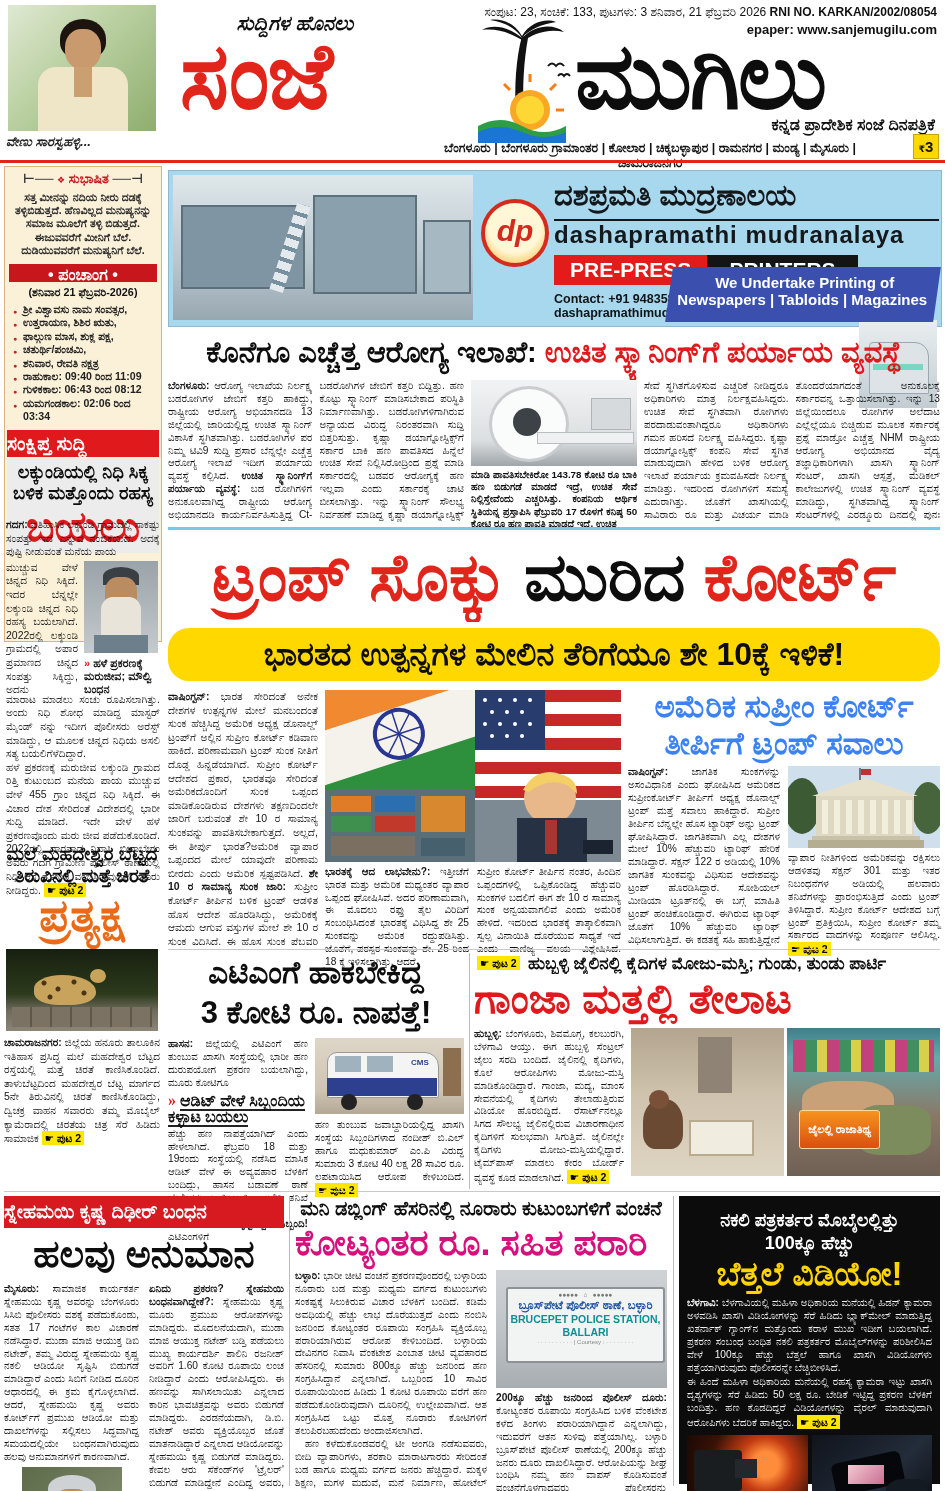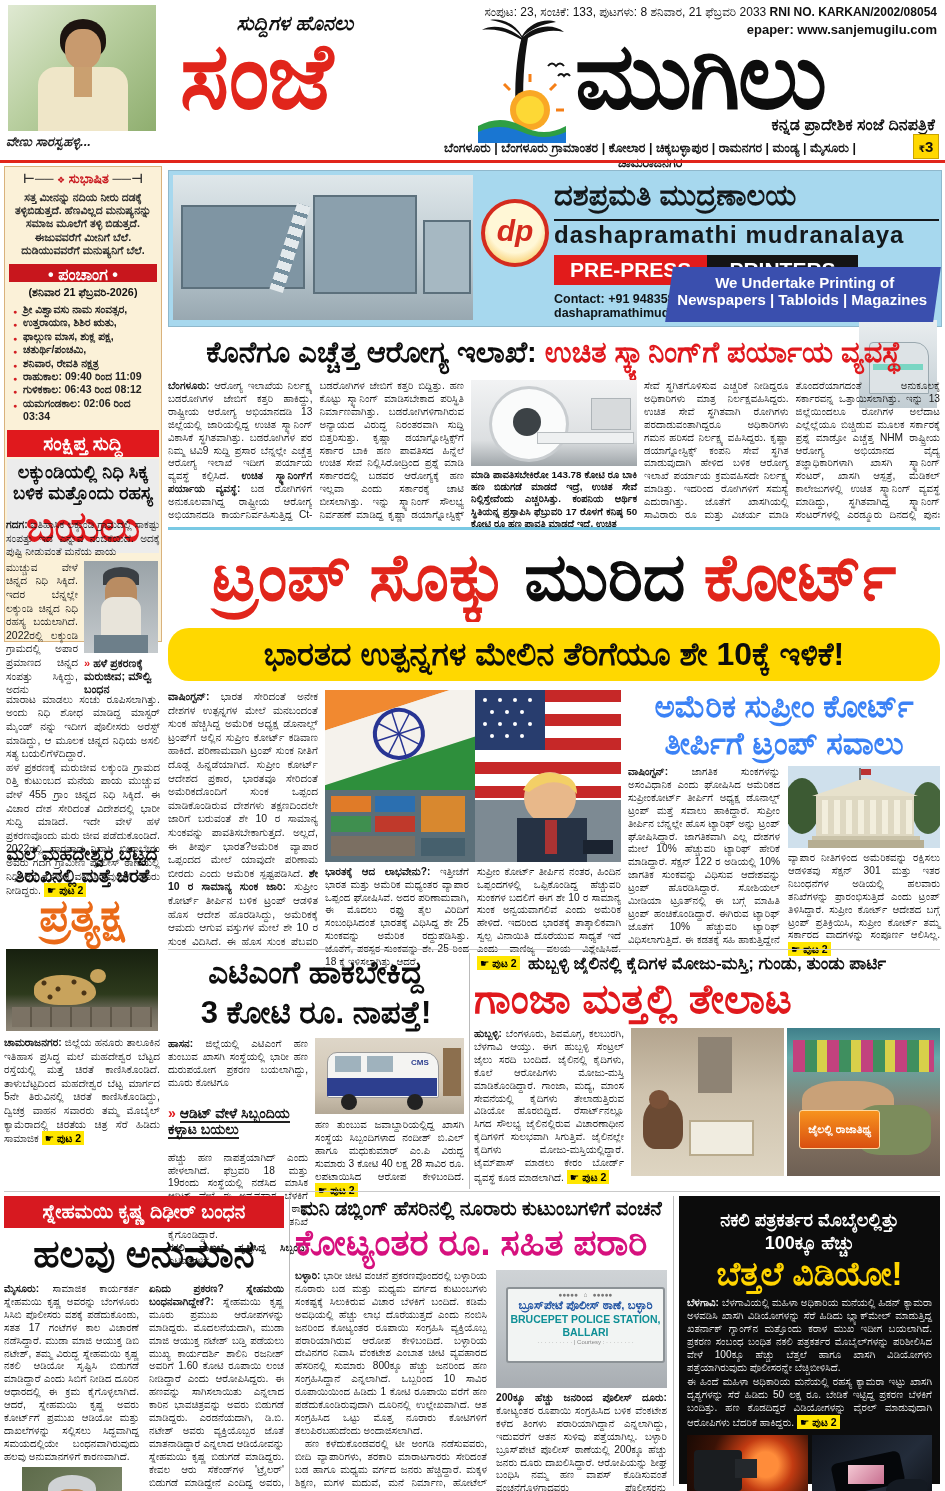--- a/index.html
+++ b/index.html
@@ -14,21 +14,21 @@
   .hr{background:#c9c9c9;height:1px;}
   
   .title-red{color:#e1251b;font-weight:800;}
   .title-black{color:#0d0d0d;font-weight:800;}
   .price-box{background:#ffd800;border:1px solid #caa400;text-align:center;font-weight:bold;}
   
   .subh{background:#fbf1d8;border:1px solid #d9b27c;}
   .ribbon{background:#c8161d;color:#fff;font-weight:bold;text-align:center;}
   .pan-item{font-size:10.6px;line-height:13.4px;font-weight:bold;color:#222;padding-left:10px;position:relative;}
   .pan-item::before{content:"●";color:#d21d22;font-size:7px;position:absolute;left:0;top:2px;}
-  .sec-red{background:#e0191d;color:#fff;font-weight:800;text-align:center;}
+  .sec-red{background:#e0191d;color:#fff;font-weight:800;text-align:left;}
   .grayblock{background:#ececec;}
   
   .ph{position:relative;overflow:hidden;background:#999;}
   .badge-or{position:absolute;background:linear-gradient(180deg,#f7931e,#d94f10);color:#fff;font-weight:bold;font-size:11px;padding:12px 8px;border-radius:3px;border:1px solid #ffd9a0;}
   .cap{font-size:10.3px;line-height:13px;font-weight:bold;text-align:justify;color:#101010;}
   .blackbox{background:#0c0c0c;color:#fff;}
   .yellowstrap{background:#ffd800;border-radius:21px;}
 </style>
 </head>
 <body>
@@ -72,21 +72,21 @@
         </g>
         <g>
           <path d="M8 108 Q30 96 52 108 T96 108 L96 120 L8 120 Z" fill="#2e9e44"></path>
           <path d="M8 114 Q30 104 52 114 T96 114 L96 125 L8 125 Z" fill="#1976d2"></path>
         </g>
       </svg>
     </div>
     <div class="abs title-black" style="left:575px;top:26px;font-size:92px;line-height:100px;letter-spacing:-2px;">ಮುಗಿಲು</div>
 
     <div class="abs" style="right:8px;top:5px;text-align:right;font-size:12px;color:#111;">
-      <span>ಸಂಪುಟ: 23, ಸಂಚಿಕೆ: 133, ಪುಟಗಳು: 8 ಶನಿವಾರ, 21 ಫೆಬ್ರವರಿ 2033</span>
+      <span>ಸಂಪುಟ: 23, ಸಂಚಿಕೆ: 133, ಪುಟಗಳು: 3 ಶನಿವಾರ, 21 ಫೆಬ್ರವರಿ 2026</span>
       <span style="font-weight:bold;">RNI NO. KARKAN/2002/08054</span>
     </div>
     <div class="abs" style="right:8px;top:22px;font-size:13px;font-weight:bold;color:#111;">epaper: www.sanjemugilu.com</div>
     <div class="abs" style="right:10px;top:116px;font-size:16px;font-weight:800;color:#111;">ಕನ್ನಡ ಪ್ರಾದೇಶಿಕ ಸಂಜೆ ದಿನಪತ್ರಿಕೆ</div>
     <div class="abs" style="left:420px;top:141px;width:460px;text-align:center;font-size:12.5px;font-weight:bold;color:#111;">ಬೆಂಗಳೂರು | ಬೆಂಗಳೂರು ಗ್ರಾಮಾಂತರ | ಕೋಲಾರ | ಚಿಕ್ಕಬಳ್ಳಾಪುರ | ರಾಮನಗರ | ಮಂಡ್ಯ | ಮೈಸೂರು | ಚಾಮರಾಜನಗರ</div>
     <div class="abs price-box" style="right:6px;top:134px;width:24px;height:23px;font-size:15px;line-height:23px;">
       <span style="font-size:9px;">₹</span><span>3</span>
     </div>
     <div class="abs" style="left:0;top:160px;width:945px;height:3px;background:#e1251b;"></div>
   </div>
@@ -319,21 +319,21 @@
 
   <div class="abs hr" style="left:168px;top:949px;width:772px;"></div>
   <div class="abs col-rule" style="left:469px;top:953px;height:236px;"></div>
 
   <div class="abs" style="left:168px;top:953px;width:296px;">
     <div class="ctr kn-head" style="font-size:31px;line-height:40px;">ಎಟಿಎಂಗೆ ಹಾಕಬೇಕಿದ್ದ</div>
     <div class="ctr kn-head" style="font-size:31px;line-height:40px;">3 ಕೋಟಿ ರೂ. ನಾಪತ್ತೆ!</div>
     <div style="display:flex;gap:7px;margin-top:5px;">
       <div style="width:140px;">
         <div class="bt" style="font-size:10.2px;line-height:12.9px;"><span class="ld">ಹಾಸನ:</span> <span>ಜಿಲ್ಲೆಯಲ್ಲಿ ಎಟಿಎಂಗೆ ಹಣ ತುಂಬುವ ಖಾಸಗಿ ಸಂಸ್ಥೆಯಲ್ಲಿ ಭಾರೀ ಹಣ ದುರುಪಯೋಗ ಪ್ರಕರಣ ಬಯಲಾಗಿದ್ದು, ಮೂರು ಕೋಟಿಗೂ</span></div>
-        <div style="font-size:14px;line-height:16px;font-weight:800;margin:15px 0;">
+        <div style="font-size:16px;line-height:16px;font-weight:800;margin:3px 0;font-family:Liberation Serif, serif;">
           <span style="color:#e0191d;">»</span>
           <span style="border-bottom:2px solid #222;">ಆಡಿಟ್ ವೇಳೆ ಸಿಬ್ಬಂದಿಯ ಕಳ್ಳಾಟ ಬಯಲು</span>
         </div>
         <div class="bt" style="font-size:10.2px;line-height:12.9px;">ಹೆಚ್ಚು ಹಣ ನಾಪತ್ತೆಯಾಗಿದ್ ಎಂದು ಹೇಳಲಾಗಿದೆ. ಫೆಬ್ರವರಿ 18 ಮತ್ತು 19ರಂದು ಸಂಸ್ಥೆಯಲ್ಲಿ ನಡೆಸಿದ ಮಾಸಿಕ ಆಡಿಟ್ ವೇಳೆ ಈ ಅವ್ಯವಹಾರ ಬೆಳಕಿಗೆ ಬಂದಿದ್ದು, ಹಾಸನ ಬಡಾವಣೆ ಠಾಣೆ ಪೊಲೀಸರು ಎಫ್ಐಆರ್ ದಾಖಲಿಸಿ ತನಿಖೆ ಕೈಗೊಂಡಿದ್ದಾರೆ.</div>
         <div class="bt" style="font-size:10.2px;line-height:12.9px;"><span class="ld">ನಕಲಿ ದಾಖಲೆ ಸೃಷ್ಟಿಸಿದ್ದ ಸಿಬ್ಬಂದಿ!</span> <span>ಎಟಿಎಂಗಳಿಗೆ</span></div>
       </div>
       <div style="flex:1;">
         <div class="ph" style="width:100%;height:76px;background:linear-gradient(180deg,#ded6c8 0%,#cfc4b2 70%,#b3a896 100%);">
           <div class="abs" style="left:12px;top:14px;width:110px;height:44px;background:#f4f4f2;border-radius:10px 14px 2px 2px;border:1px solid #999;"></div>
           <div class="abs" style="left:12px;top:40px;width:110px;height:18px;background:#2d3f8f;"></div>

